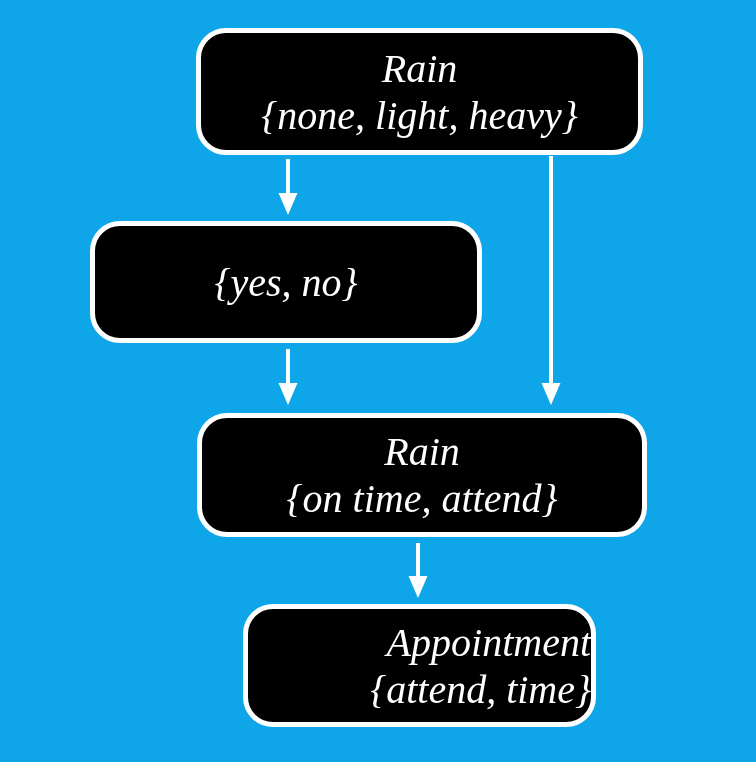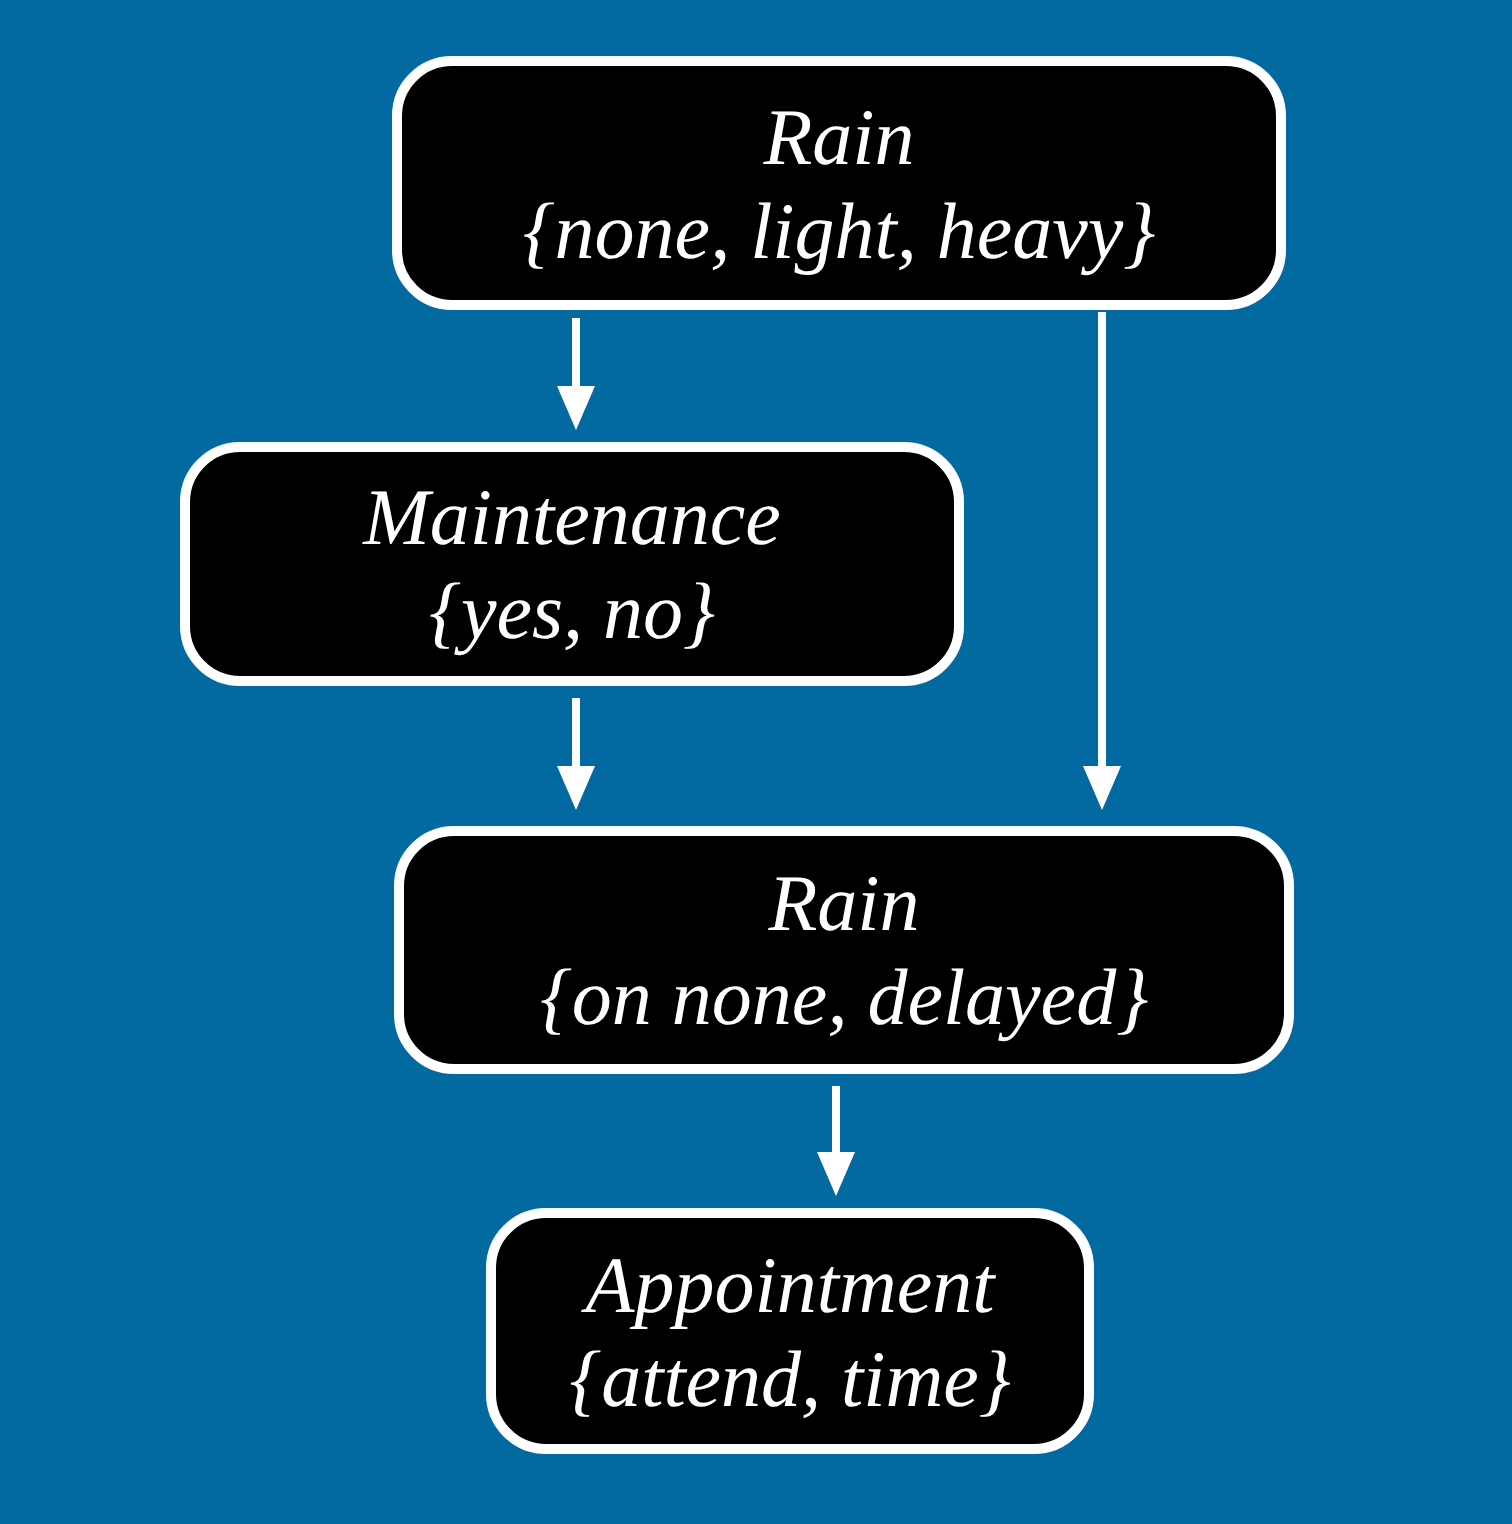--- a/index.html
+++ b/index.html
@@ -4,21 +4,21 @@
 <style>
   html, body {
     margin: 0;
     padding: 0;
     background: #000000;
   }
   .canvas {
     position: relative;
     width: 756px;
     height: 762px;
-    background: #0369a1;
+    background: #0ea5e9;
     overflow: hidden;
     font-family: "Liberation Serif", "DejaVu Serif", serif;
   }
   .edges-layer {
     position: absolute;
     left: 0;
     top: 0;
     width: 756px;
     height: 762px;
     pointer-events: none;
@@ -39,21 +39,21 @@
     font-size: 40px;
     line-height: 47px;
   }
   .node .node-label,
   .node .node-values {
     white-space: nowrap;
   }
   .node-rain        { left: 196px; top: 28px;  width: 447px; height: 127px; }
   .node-maintenance { left: 90px;  top: 221px; width: 392px; height: 122px; }
   .node-train       { left: 197px; top: 413px; width: 450px; height: 124px; }
-  .node-appointment { left: 243px; top: 604px; width: 304px; height: 123px; }
+  .node-appointment { left: 243px; top: 604px; width: 353px; height: 123px; align-items: flex-end; }
 </style>
 </head>
 <body>
 
 <div class="canvas">
 
   <svg class="edges-layer" viewBox="0 0 756 762" xmlns="http://www.w3.org/2000/svg">
 
     <g stroke="#ffffff" fill="#ffffff">
       <line x1="288" y1="159" x2="288" y2="195" stroke-width="4"></line>
@@ -75,27 +75,26 @@
       <polygon points="408.5,576 427.5,576 418,598" stroke="none"></polygon>
     </g>
   </svg>
 
   <div class="node node-rain">
     <span class="node-label">Rain</span>
     <span class="node-values">{none, light, heavy}</span>
   </div>
 
   <div class="node node-maintenance">
-    <span class="node-label">Maintenance</span>
     <span class="node-values">{yes, no}</span>
   </div>
 
   <div class="node node-train">
     <span class="node-label">Rain</span>
-    <span class="node-values">{on none, delayed}</span>
+    <span class="node-values">{on time, attend}</span>
   </div>
 
   <div class="node node-appointment">
     <span class="node-label">Appointment</span>
     <span class="node-values">{attend, time}</span>
   </div>
 
 </div>
 
 </body></html>

